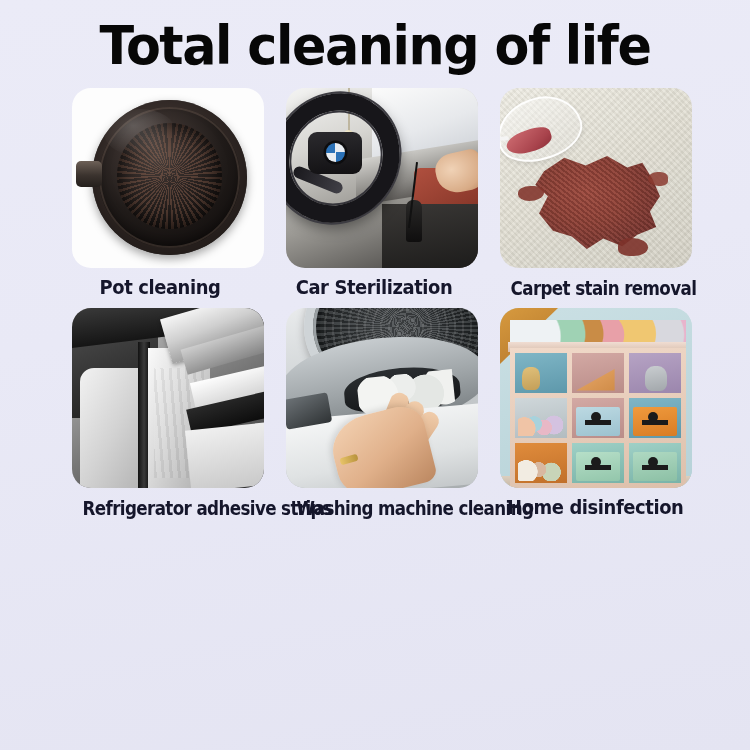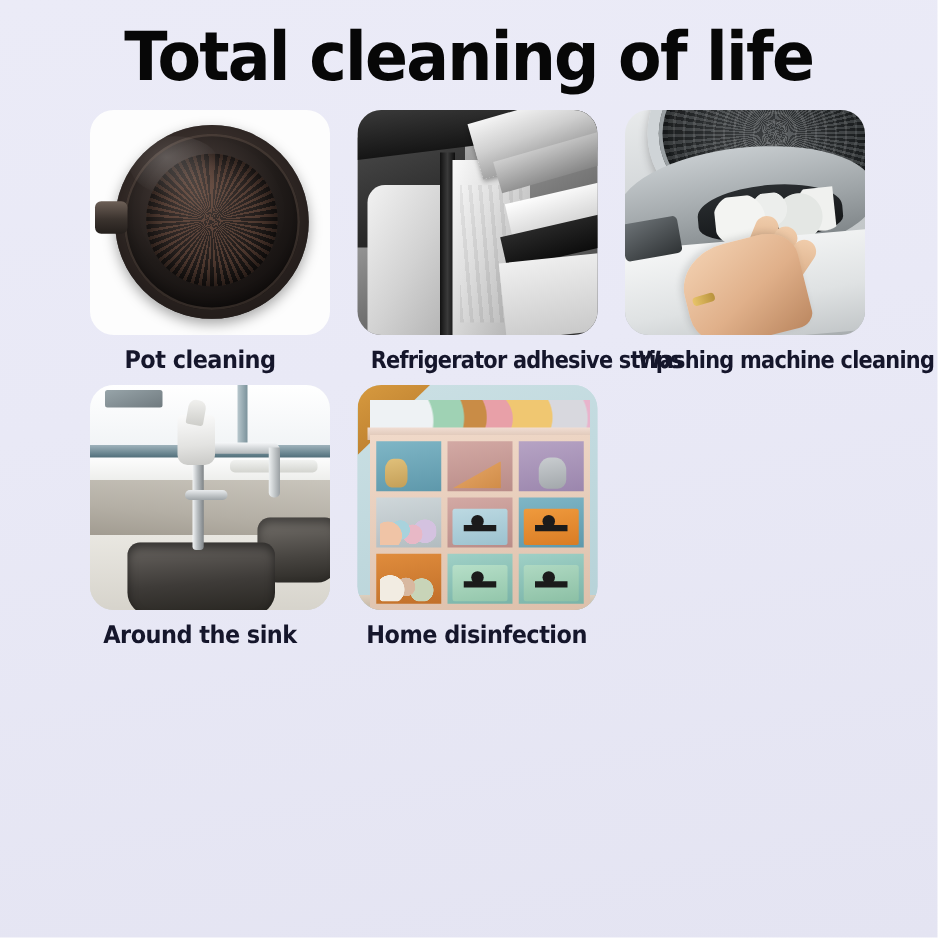--- a/index.html
+++ b/index.html
@@ -701,21 +701,50 @@
 
   <div class="cell">
     <div class="tile t-pot">
       <div class="pan"></div>
       <div class="rim"></div>
       <div class="handle"></div>
     </div>
     <div class="caption">Pot cleaning</div>
   </div>
 
-
+  <div class="cell">
+    <div class="tile t-car">
+      <div class="windshield"></div>
+      <div class="dashlong"></div>
+      <div class="redseat"></div>
+      <div class="armskin"></div>
+      <div class="console"></div>
+      <div class="shifter"></div>
+      <div class="hangstr"></div>
+      <div class="hangbead"></div>
+      <div class="antenna"></div>
+      <div class="wheel"></div>
+      <div class="spoke"></div>
+      <div class="hub"></div>
+      <div class="logo"></div>
+    </div>
+    <div class="caption">Car Sterilization</div>
+  </div>
+
+  <div class="cell">
+    <div class="tile t-carpet">
+      <div class="stain"></div>
+      <div class="splat1"></div>
+      <div class="splat2"></div>
+      <div class="splat3"></div>
+      <div class="glass"></div>
+      <div class="wine-in-glass"></div>
+    </div>
+    <div class="caption cap-long">Carpet stain removal</div>
+  </div>
 
   <div class="cell">
     <div class="tile t-fridge">
       <div class="backdark"></div>
       <div class="topdark"></div>
       <div class="doorpanel"></div>
       <div class="gasketdark"></div>
       <div class="doorbody"></div>
       <div class="beam"></div>
       <div class="beam2"></div>
@@ -737,41 +766,20 @@
       <div class="left-dark"></div>
       <div class="finger f1"></div>
       <div class="finger f2"></div>
       <div class="finger f3"></div>
       <div class="hand"></div>
       <div class="ring"></div>
     </div>
     <div class="caption cap-long">Washing machine cleaning</div>
   </div>
 
-  <div class="cell">
-    <div class="tile t-sink">
-      <div class="winwhite"></div>
-      <div class="winsmall"></div>
-      <div class="winmullion"></div>
-      <div class="winframe"></div>
-      <div class="sill"></div>
-      <div class="counter"></div>
-      <div class="tray"></div>
-      <div class="counterfront"></div>
-      <div class="basin2"></div>
-      <div class="basin"></div>
-      <div class="faucet-arm"></div>
-      <div class="faucet-down"></div>
-      <div class="faucet-col"></div>
-      <div class="faucet-lever"></div>
-      <div class="cup"></div>
-      <div class="brush"></div>
-    </div>
-    <div class="caption">Around the sink</div>
-  </div>
 
 
   <div class="cell">
     <div class="tile t-shelf">
       <div class="wallmint"></div>
       <div class="slope"></div>
       <div class="toprow"></div>
       <div class="topshelf"></div>
       <div class="floor"></div>
       <div class="unit">

